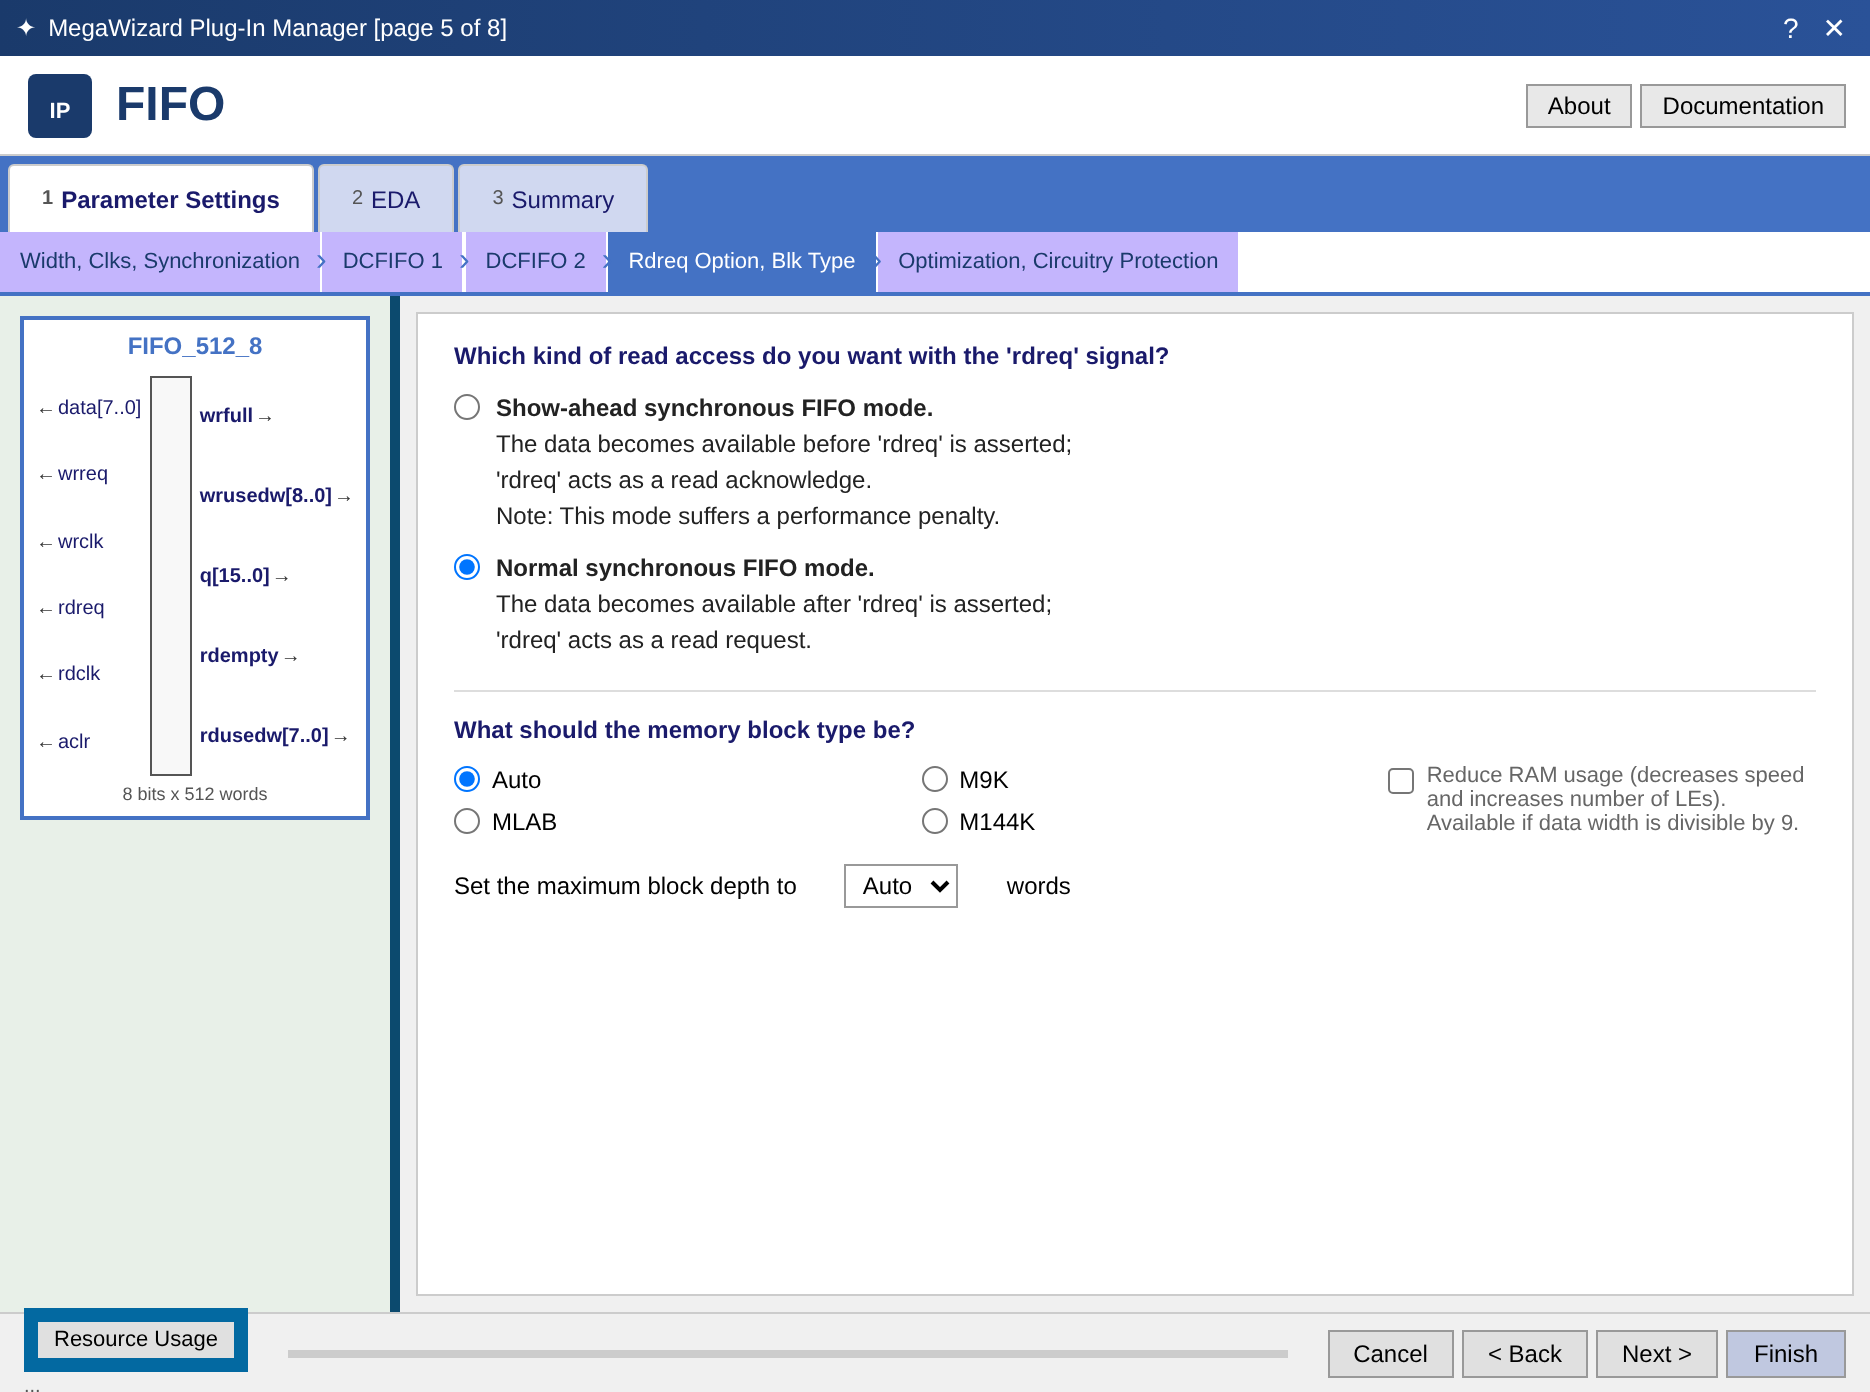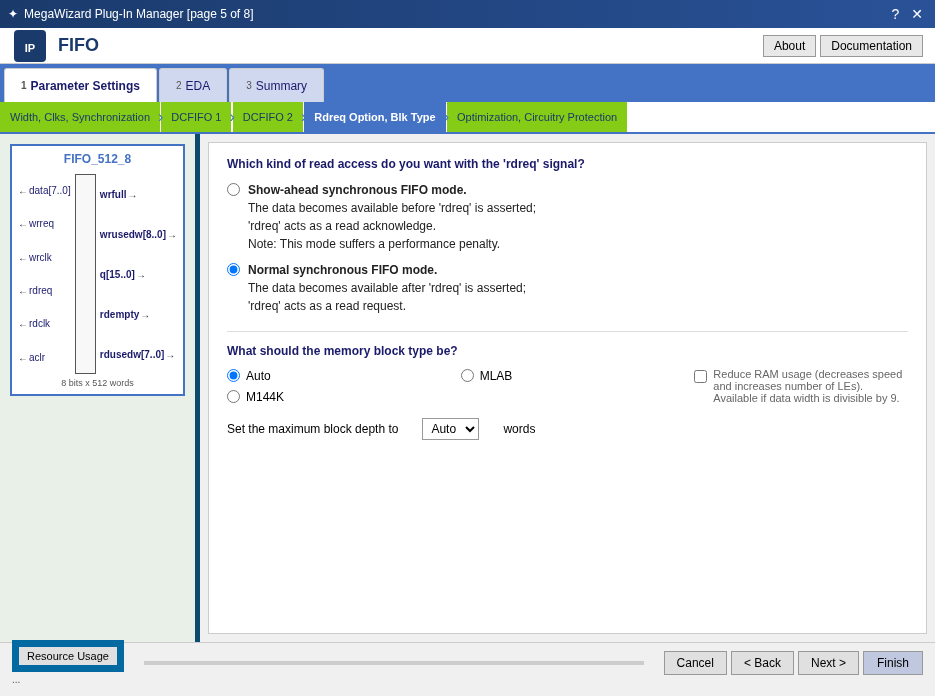--- a/index.html
+++ b/index.html
@@ -42,33 +42,33 @@
     }
 
     
     .header {
       background: white;
       padding: 8px 12px;
       display: flex;
       align-items: center;
       justify-content: space-between;
       border-bottom: 1px solid #ccc;
-      height: 36px;
+      height: 50px;
     }
     .header-logo {
       display: flex;
       align-items: center;
       gap: 10px;
     }
     .logo-icon {
       width: 36px;
       height: 36px;
     }
     .header-title {
-      font-size: 18px;
+      font-size: 24px;
       font-weight: bold;
       color: #1a3a6b;
     }
     .header-buttons {
       display: flex;
       gap: 4px;
     }
     .header-btn {
       border: 1px solid #999;
       background: #e8e8e8;
@@ -118,29 +118,29 @@
       height: 32px;
       overflow: hidden;
     }
     .breadcrumb-item {
       display: flex;
       align-items: center;
       padding: 0 10px;
       height: 100%;
       font-size: 11px;
       color: #1a3a6b;
-      background: #84cc16;
+      background: #c4b5fd;
       border-right: none;
       position: relative;
       white-space: nowrap;
     }
     .breadcrumb-item.active {
       background: #4472c4;
       color: white;
-      font-weight: bold;
+      font-weight: normal;
     }
     .breadcrumb-arrow {
       color: #4472c4;
       font-size: 16px;
       margin: 0 -2px;
       z-index: 1;
     }
 
     
     .main-content {
@@ -509,20 +509,24 @@
     </div>
 
     <hr class="divider">
 
     <div class="section-question">What should the memory block type be?</div>
 
     <div class="memory-options">
       <div class="memory-option">
         <input type="radio" name="mem_type" checked="" style="">
         <label>Auto</label>
+      </div>
+      <div class="memory-option">
+        <input type="radio" name="mem_type" style="">
+        <label>M9K</label>
       </div>
       <div class="reduce-ram-note">
         <input type="checkbox" style="">
         <span>Reduce RAM usage (decreases speed and increases number of LEs). Available if data width is divisible by 9.</span>
       </div>
       <div class="memory-option">
         <input type="radio" name="mem_type" style="">
         <label>MLAB</label>
       </div>
       <div class="memory-option">

